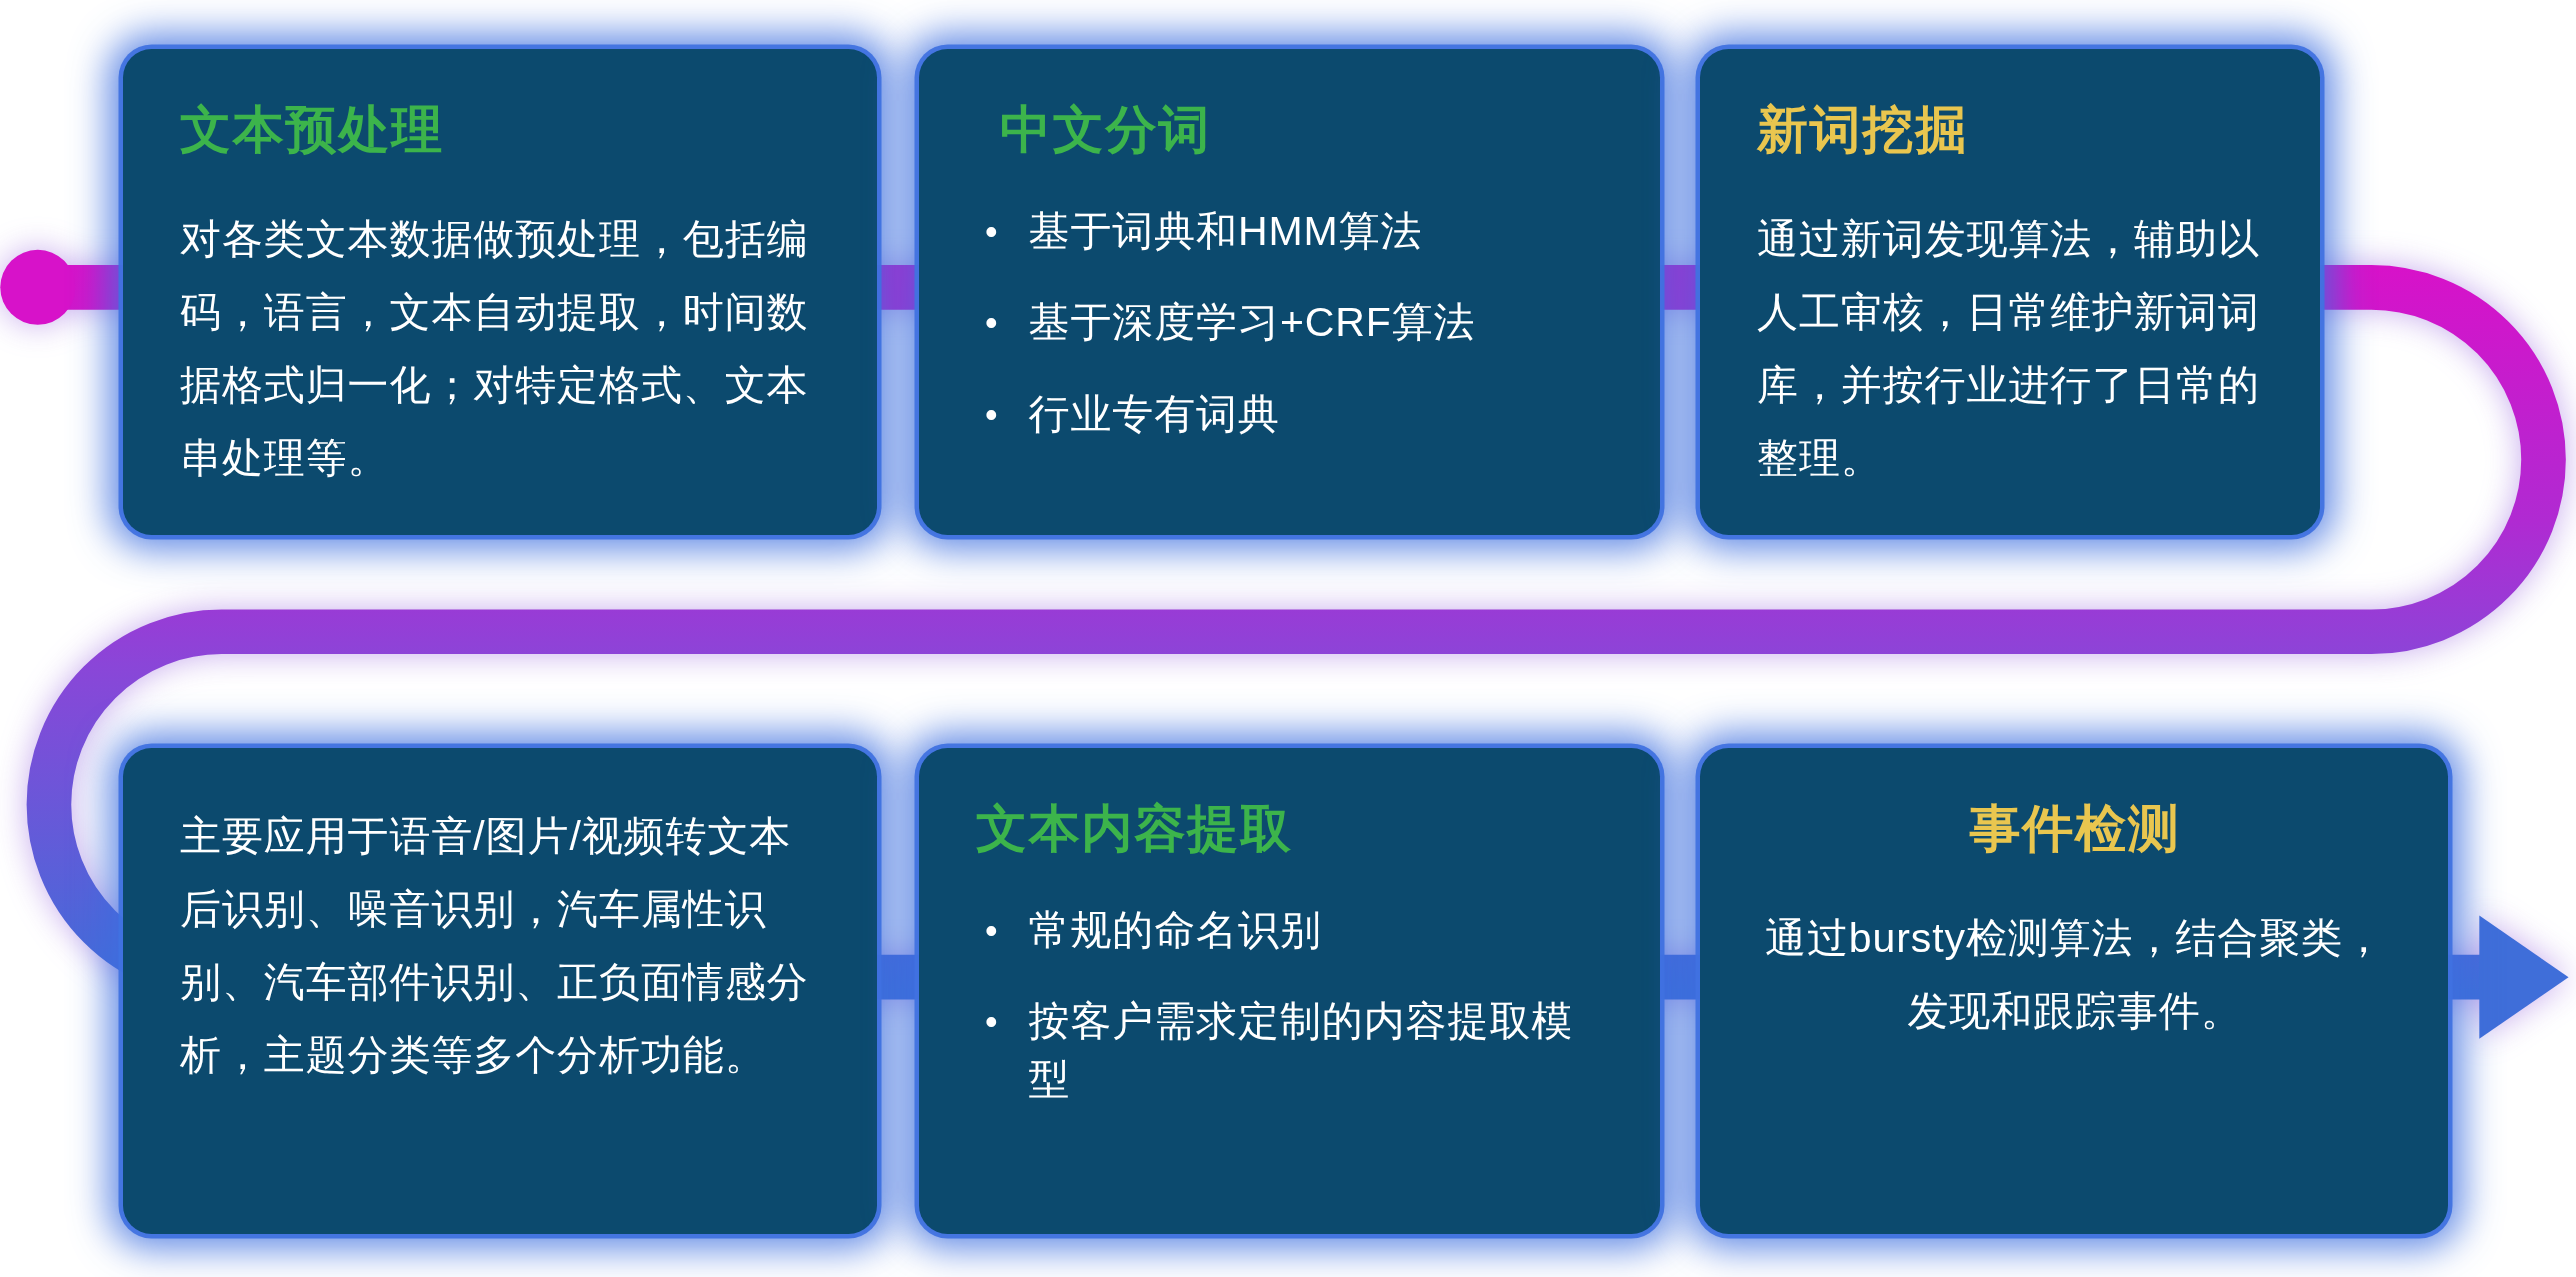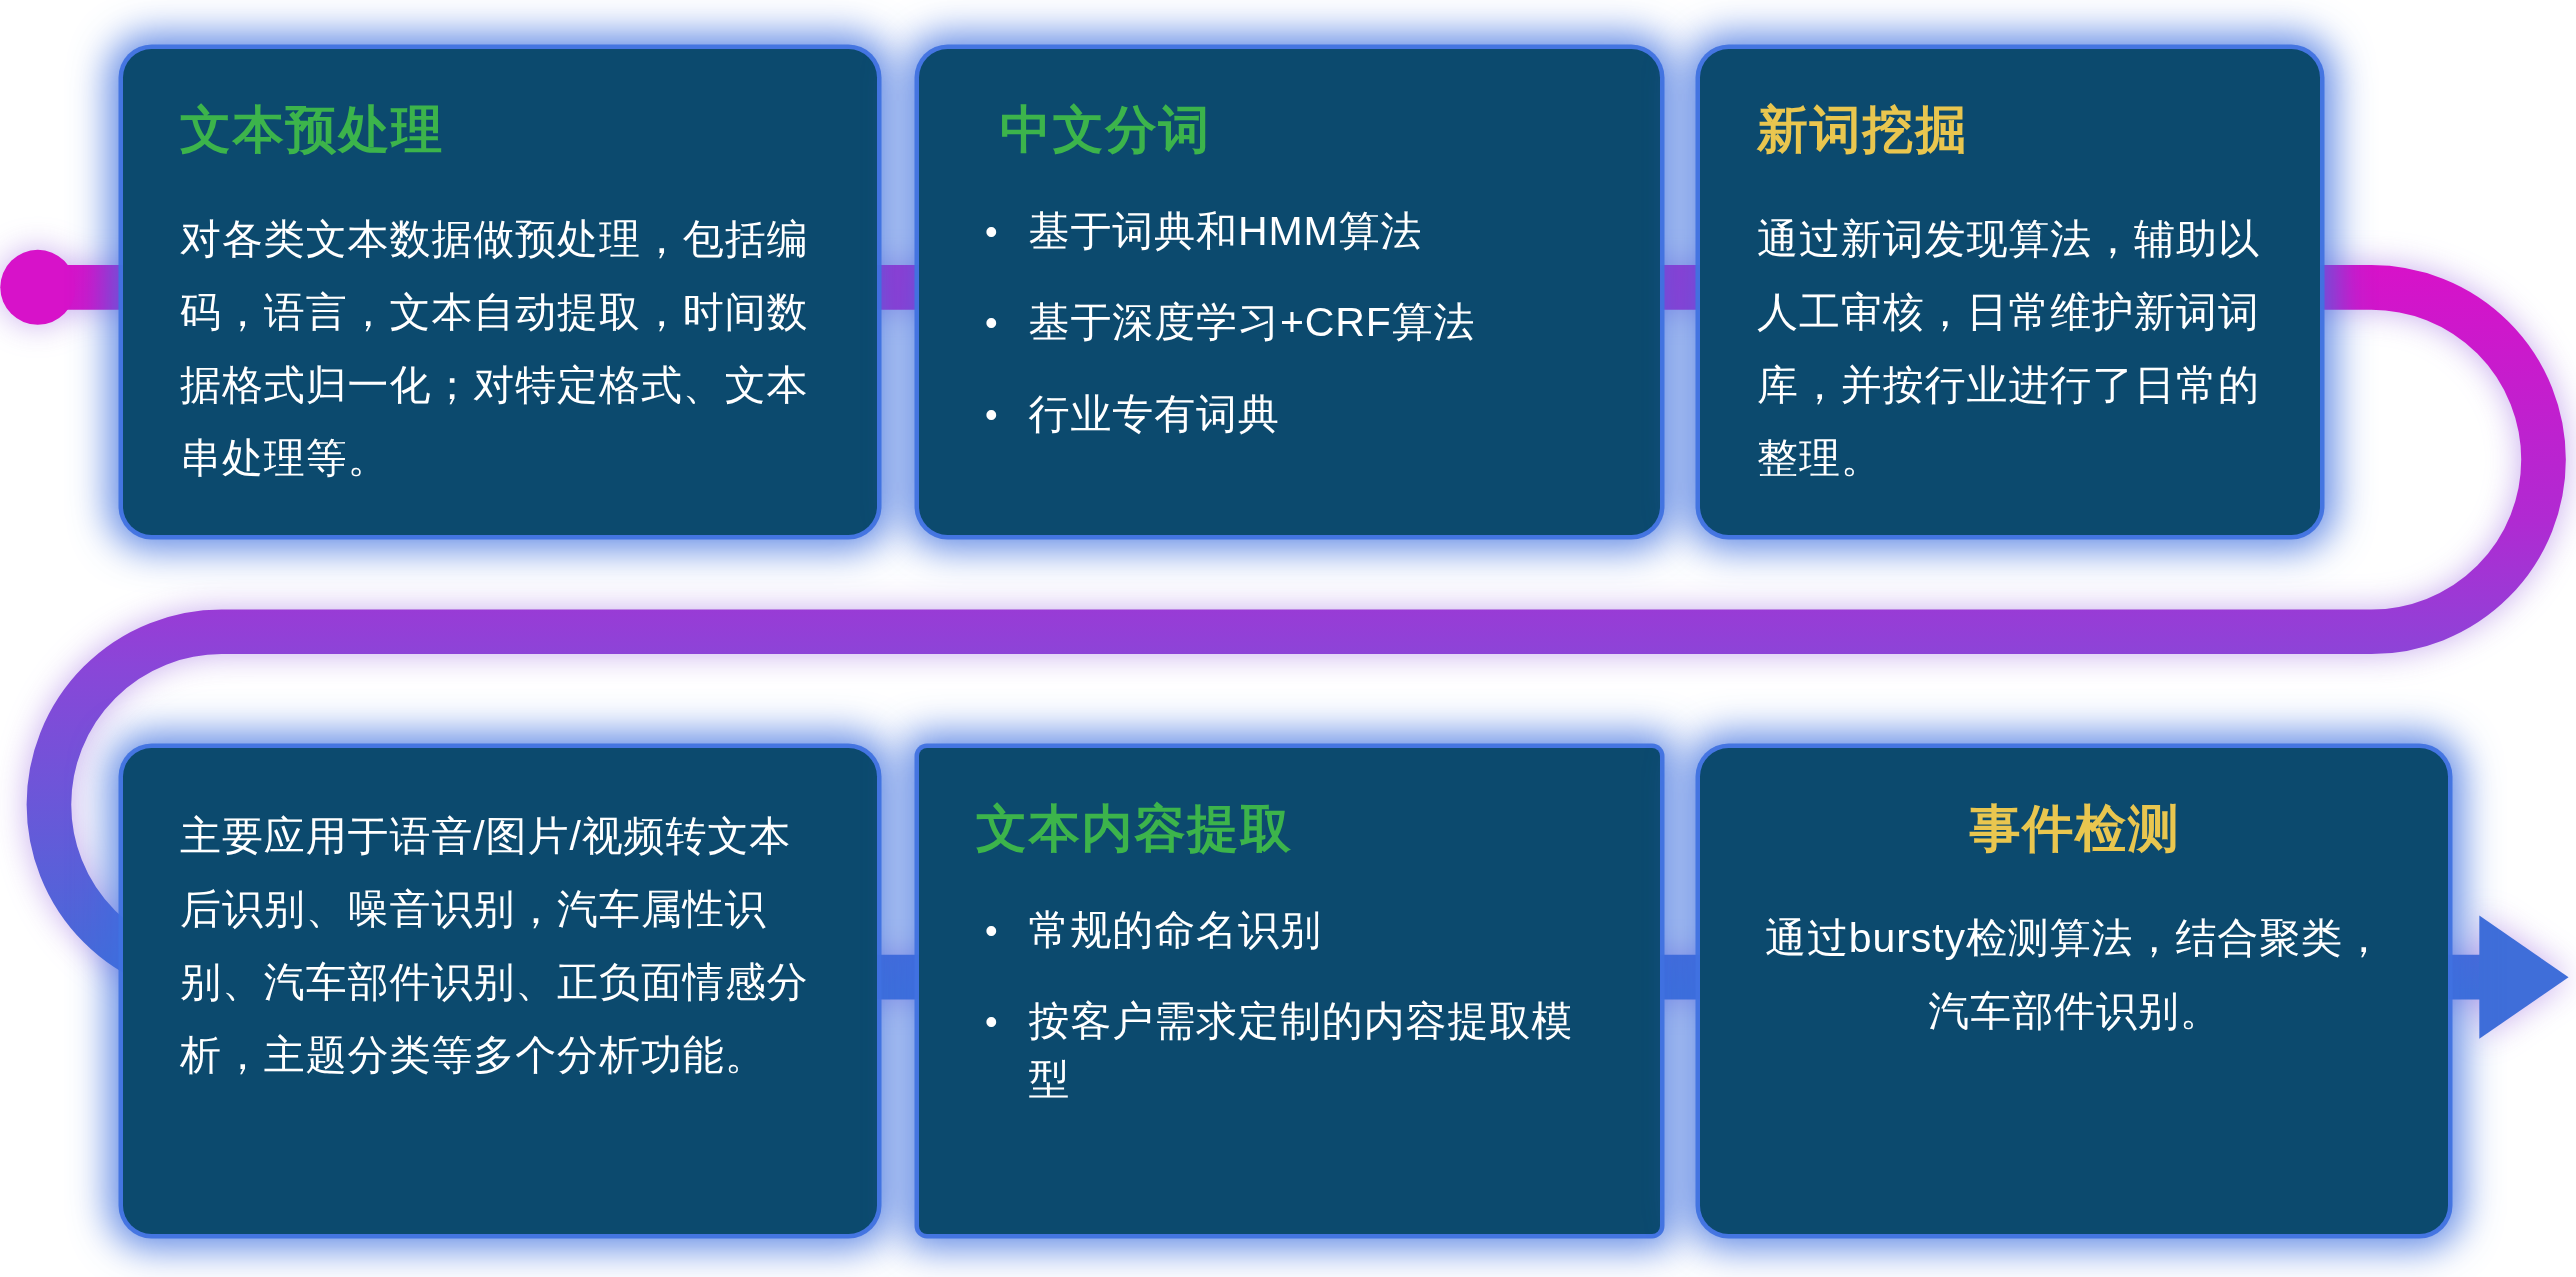--- a/index.html
+++ b/index.html
@@ -111,33 +111,33 @@
 
   <div class="card" style="left:1700px; top:49px; width:620px; height:486px;">
     <h2 class="card-title" style="color: rgb(233, 198, 79);">新词挖掘</h2>
     <p class="card-body">通过新词发现算法，辅助以人工审核，日常维护新词词库，并按行业进行了日常的整理。</p>
   </div>
 
   <div class="card" style="left:123px; top:748px; width:754px; height:486px;">
     <p class="card-body">主要应用于语音/图片/视频转文本后识别、噪音识别，汽车属性识别、汽车部件识别、正负面情感分析，主题分类等多个分析功能。</p>
   </div>
 
-  <div class="card" style="left:919px; top:748px; width:741px; height:486px;border-radius:8px;">
+  <div class="card" style="left:919px; top:748px; width:741px; height:486px;">
     <h2 class="card-title" style="color: rgb(60, 180, 75);">文本内容提取</h2>
     <ul class="bullets">
       <li class="bullet-row">
         <span class="bullet-dot">•</span>
         <span>常规的命名识别</span>
       </li>
       <li class="bullet-row">
         <span class="bullet-dot">•</span>
         <span>按客户需求定制的内容提取模型</span>
       </li>
     </ul>
   </div>
 
   <div class="card" style="left:1700px; top:748px; width:748px; height:486px;text-align:center;">
     <h2 class="card-title" style="color: rgb(233, 198, 79);">事件检测</h2>
-    <p class="card-body">通过bursty检测算法，结合聚类，汽车部件识别。</p>
+    <p class="card-body">通过bursty检测算法，结合聚类，发现和跟踪事件。</p>
   </div>
 
 </div>
 
 
 </body></html>

